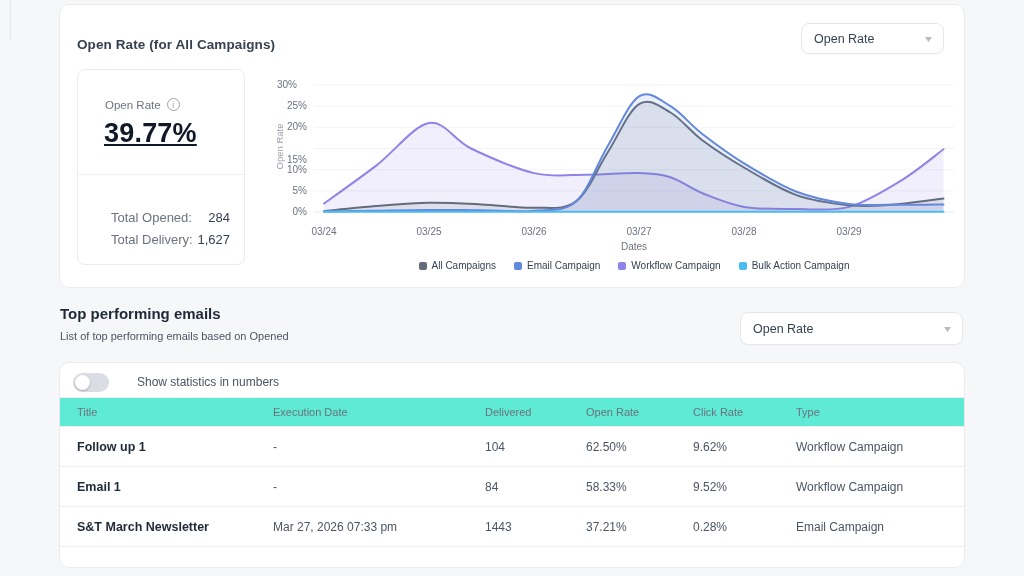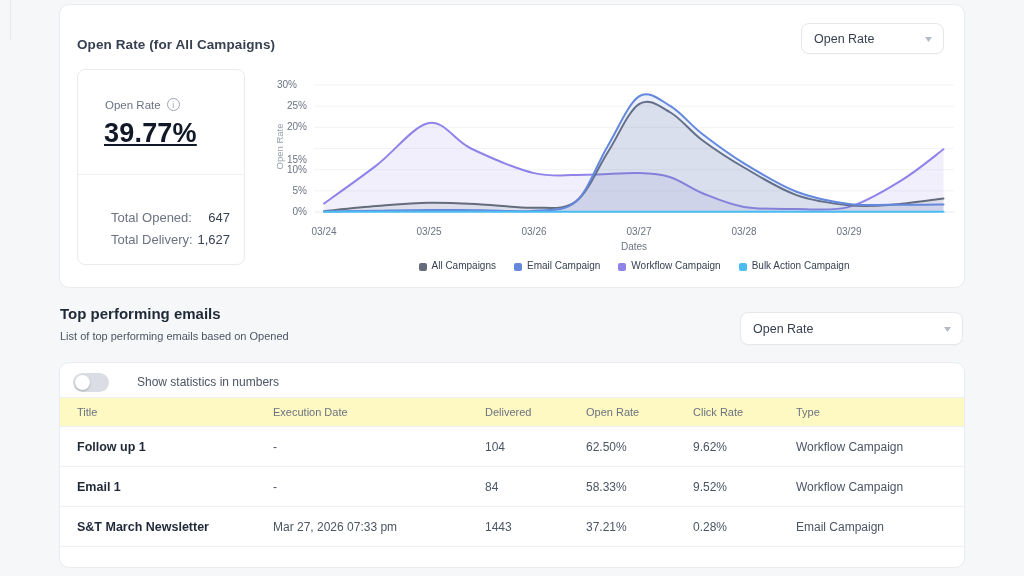--- a/index.html
+++ b/index.html
@@ -64,21 +64,21 @@
   .x-label { position:absolute; width:60px; text-align:center; font-size:10px; color:#6b7280; top:221px; }
   #x-axis-title { position:absolute; left:544px; top:236px; width:60px; text-align:center; font-size:10px; color:#6b7280; }
   #y-axis-title {
     position:absolute; left:189px; top:136px; width:60px; text-align:center;
     font-size:9.5px; color:#9aa1ab; transform:rotate(-90deg);
   }
   #legend {
     position:absolute; left:254px; top:255px; width:640px;
     display:flex; justify-content:center; gap:18px;
   }
-  .legend-item { display:flex; align-items:flex-end; gap:5px; font-size:10px; color:#374151; cursor:pointer; }
+  .legend-item { display:flex; align-items:center; gap:5px; font-size:10px; color:#374151; cursor:pointer; }
   .legend-swatch { width:8px; height:8px; border-radius:2px; }
 
   
   #emails-title { position:absolute; left:60px; top:305px; font-size:15px; font-weight:700; color:#1f2937; }
   #emails-subtitle { position:absolute; left:60px; top:330px; font-size:11px; color:#4b5563; }
 
   
   #bottom-card { left:59px; top:362px; width:906px; height:206px; overflow:hidden; }
   #toggle-row { position:absolute; left:13px; top:8px; height:22px; display:flex; align-items:center; gap:28px; }
   #toggle {
@@ -90,21 +90,21 @@
   }
   #toggle-label { font-size:12px; color:#4b5563; }
 
   .tbl-grid {
     display:grid;
     grid-template-columns:196px 212px 101px 107px 103px 1fr;
     padding-left:17px; align-items:center;
   }
   #table-header {
     position:absolute; left:0; top:34px; width:100%; height:30px;
-    background:#fef9c3; border-top:1px solid #eef0f3; border-bottom:1px solid #eef0f3;
+    background:#5eead4; border-top:1px solid #eef0f3; border-bottom:1px solid #eef0f3;
   }
   #table-header .th { font-size:11px; color:#6b7280; }
   #table-body { position:absolute; left:0; top:64px; width:100%; }
   .tr { height:40px; border-bottom:1px solid #eef0f3; cursor:pointer; }
   .tr .td { font-size:12px; color:#4b5563; }
   .tr .td.title { font-size:12.5px; font-weight:600; color:#1f2937; }
 
   #left-edge-line { position:absolute; left:10px; top:0; width:1px; height:40px; background:#e7e9ec; }
 </style>
 </head>
@@ -122,21 +122,21 @@
 
   <div id="stat-card">
     <div id="stat-label-row">
       <span>Open Rate</span>
       <i class="info-ic">i</i>
     </div>
     <div id="stat-value">39.77%</div>
     <div id="stat-divider"></div>
     <div class="stat-row" id="stat-row-0">
       <span>Total Opened:</span>
-      <span class="v">647</span>
+      <span class="v">284</span>
     </div>
     <div class="stat-row" id="stat-row-1">
       <span>Total Delivery:</span>
       <span class="v">1,627</span>
     </div>
   </div>
 
   <div id="y-axis-title">Open Rate</div>
   <div id="chart-wrap">
     <svg id="chart-svg" width="640" height="131" viewBox="0 0 640 131">

